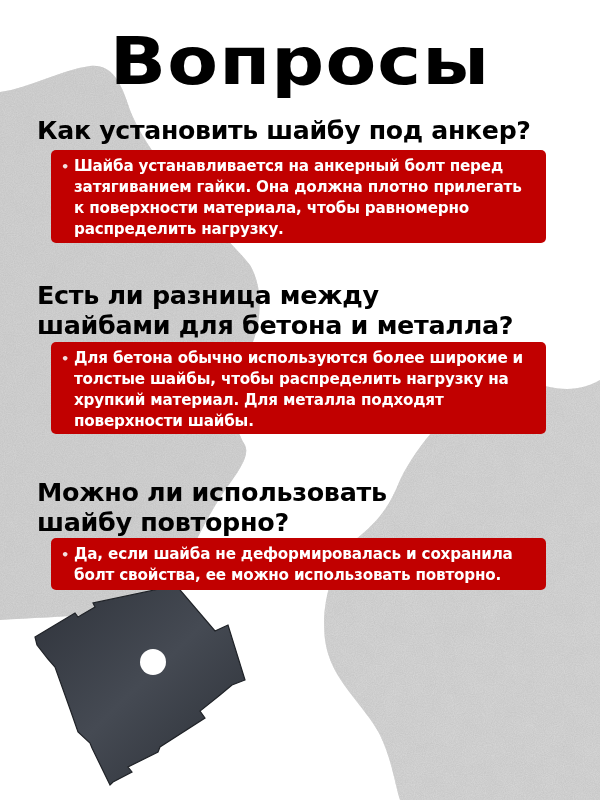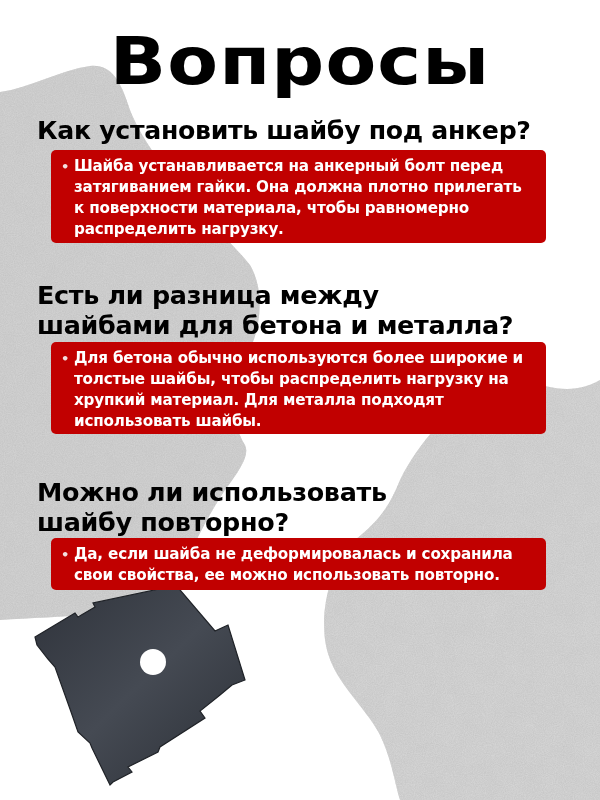--- a/index.html
+++ b/index.html
@@ -108,29 +108,29 @@
 </div>
 
 <div class="q-heading" style="top:281px; transform:scaleX(1.06);">
   <div>Есть ли разница между</div>
   <div>шайбами для бетона и металла?</div>
 </div>
 <div class="card" style="top:342px; height:92px;">
   <ul>
     <li>
       <span class="bullet">•</span>
-      <span>Для бетона обычно используются более широкие и толстые шайбы, чтобы распределить нагрузку на хрупкий материал. Для металла подходят использовать шайбы.</span>
+      <span>Для бетона обычно используются более широкие и толстые шайбы, чтобы распределить нагрузку на хрупкий материал. Для металла подходят поверхности шайбы.</span>
     </li>
   </ul>
 </div>
 
 <div class="q-heading" style="top:478px; transform:scaleX(1.06);">
   <div>Можно ли использовать</div>
   <div>шайбу повторно?</div>
 </div>
 <div class="card" style="top:538px; height:52px;">
   <ul>
     <li>
       <span class="bullet">•</span>
-      <span>Да, если шайба не деформировалась и сохранила свои свойства, ее можно использовать повторно.</span>
+      <span>Да, если шайба не деформировалась и сохранила болт свойства, ее можно использовать повторно.</span>
     </li>
   </ul>
 </div>
 
 </body></html>

